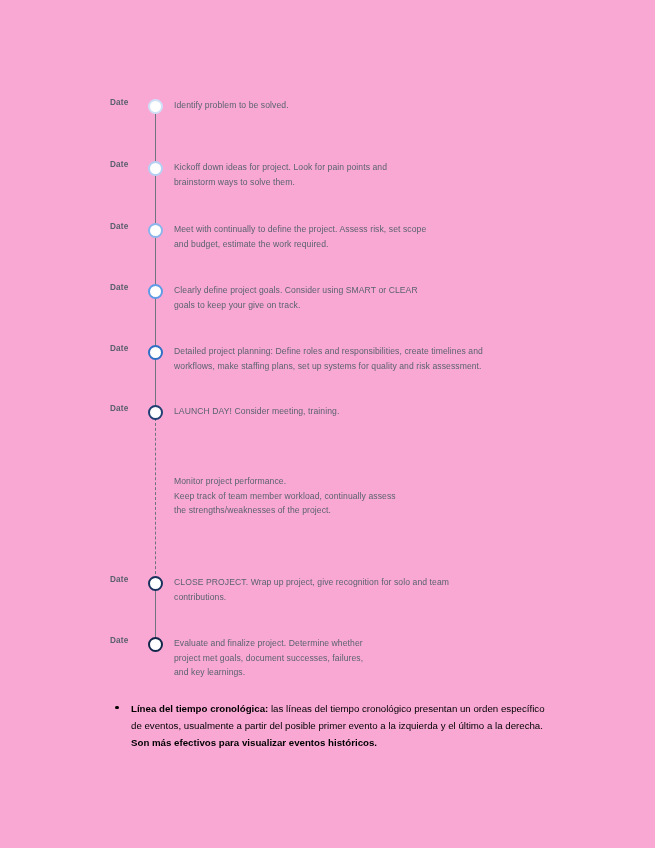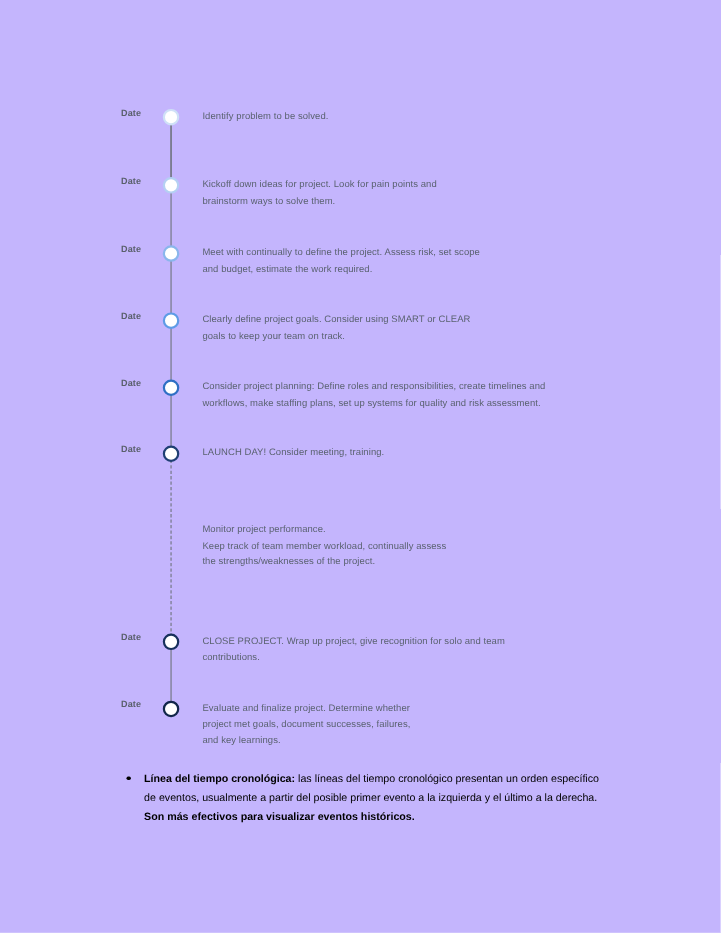--- a/index.html
+++ b/index.html
@@ -13,21 +13,21 @@
     height: 848px;
     overflow: hidden;
     font-family: "Liberation Sans", sans-serif;
     -webkit-font-smoothing: antialiased;
   }
 
   #page {
     position: relative;
     width: 655px;
     height: 848px;
-    background: #c4b5fd;
+    background: #f9a8d4;
   }
 
   
   #timeline {
     position: absolute;
     left: 0;
     top: 0;
     width: 655px;
     height: 690px;
   }
@@ -58,21 +58,21 @@
     height: 15px;
     box-sizing: border-box;
     border-radius: 50%;
     background: #ffffff;
     border-style: solid;
     border-width: 2.4px;
   }
 
   .tl-text {
     position: absolute;
-    left: 184px;
+    left: 174px;
     width: 440px;
     font-family: "Liberation Sans", sans-serif;
     font-size: 8.6px;
     line-height: 14.6px;
     color: #5a6270;
     letter-spacing: 0.08px;
     white-space: pre-line;
   }
 
   
@@ -149,27 +149,27 @@
       <div class="tl-date">Date</div>
       <div class="tl-node" style="top:1px;border-color:#8ab6ec;"></div>
       <div class="tl-text">Meet with continually to define the project. Assess risk, set scope
 and budget, estimate the work required.</div>
     </div>
 
     <div class="tl-row" style="top:283px;">
       <div class="tl-date">Date</div>
       <div class="tl-node" style="top:1px;border-color:#5e9be6;"></div>
       <div class="tl-text">Clearly define project goals. Consider using SMART or CLEAR
-goals to keep your team on track.</div>
+goals to keep your give on track.</div>
     </div>
 
     <div class="tl-row" style="top:344px;">
       <div class="tl-date">Date</div>
       <div class="tl-node" style="top:1px;border-color:#2f6fc4;"></div>
-      <div class="tl-text">Consider project planning: Define roles and responsibilities, create timelines and
+      <div class="tl-text">Detailed project planning: Define roles and responsibilities, create timelines and
 workflows, make staffing plans, set up systems for quality and risk assessment.</div>
     </div>
 
     <div class="tl-row" style="top:404px;">
       <div class="tl-date">Date</div>
       <div class="tl-node" style="top:1px;border-color:#1f3f73;"></div>
       <div class="tl-text">LAUNCH DAY! Consider meeting, training.</div>
     </div>
 
     <div class="tl-row" style="top:474px;">

